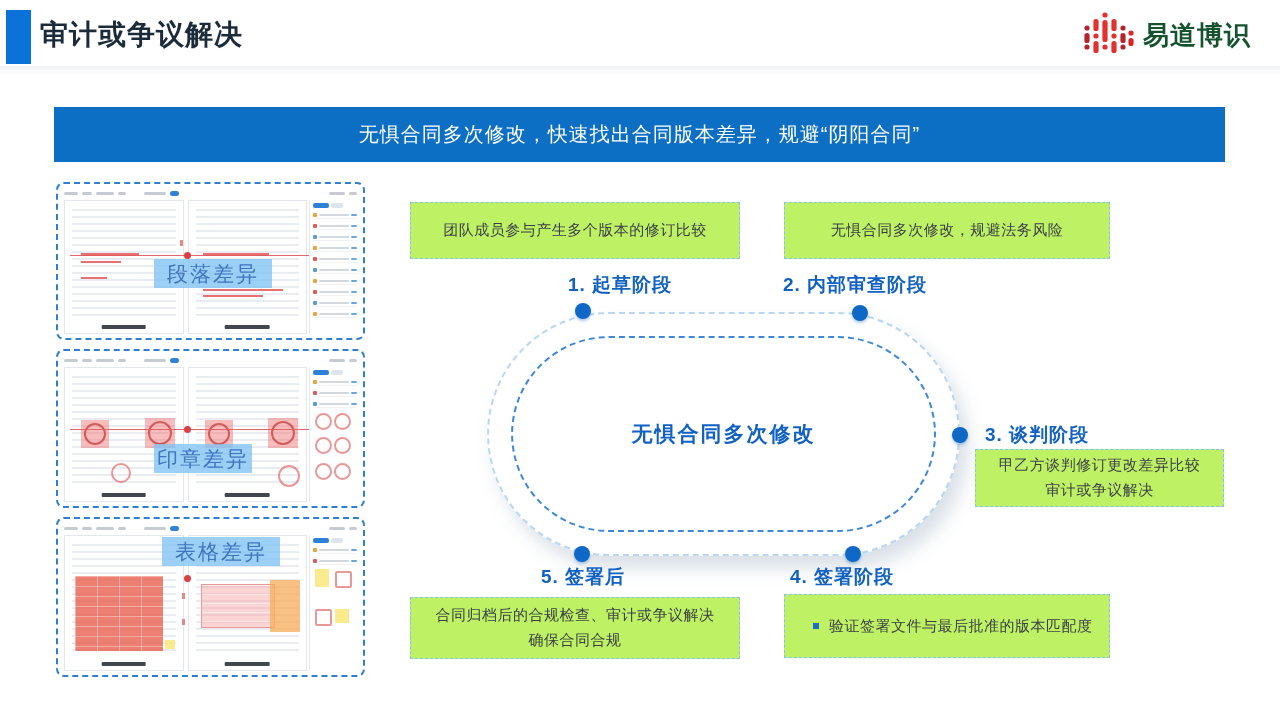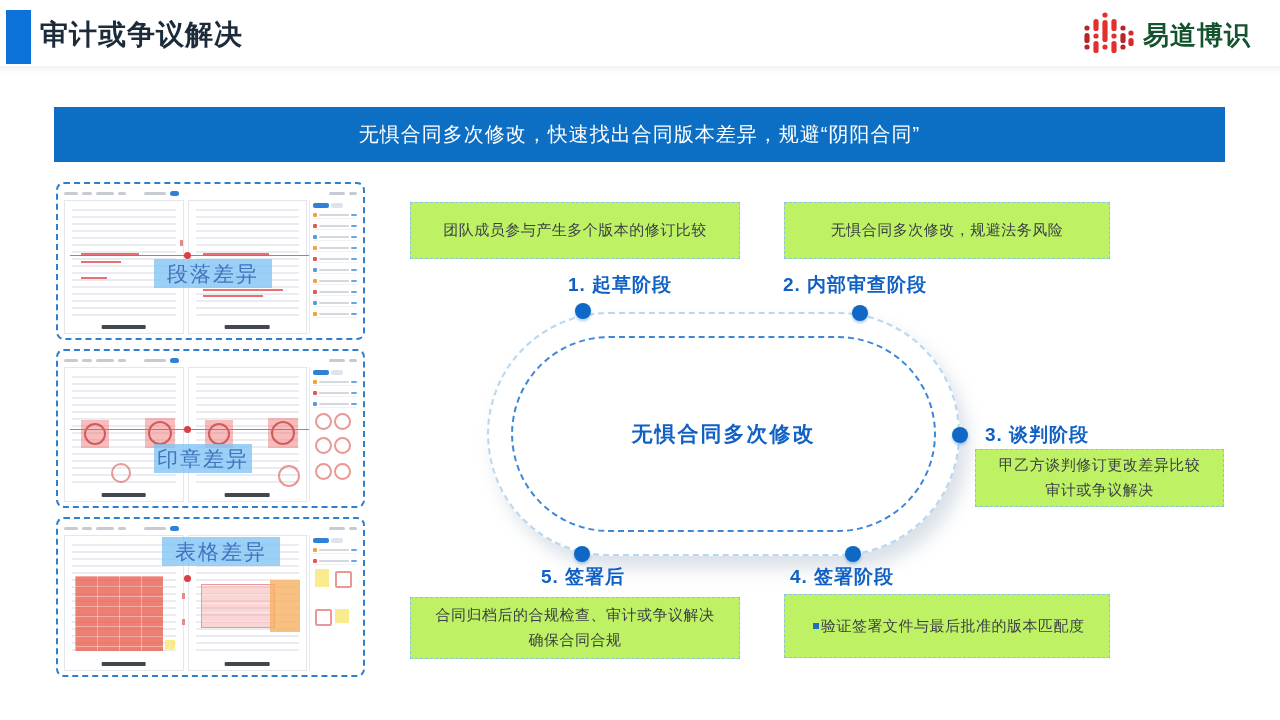--- a/index.html
+++ b/index.html
@@ -62,21 +62,21 @@
   .stadium-inner{position:absolute;left:22px;top:22px;right:22px;bottom:22px;border-radius:100px;
     border:2px dashed #3e86d6;}
   .center-label{position:relative;font-size:21px;font-weight:700;color:#1161c4;letter-spacing:2px;}
   .dot{position:absolute;width:16px;height:16px;border-radius:50%;background:#0f67c6;
     box-shadow:0 2px 3px rgba(16,103,198,.35);z-index:6;}
   .stage-title{position:absolute;font-size:19px;font-weight:700;color:#1161c4;letter-spacing:1px;}
   .note-box{position:absolute;background:#bef264;border:1px dashed #88c2ec;box-sizing:border-box;
     color:#3a3f45;font-size:15px;display:flex;flex-direction:column;align-items:center;justify-content:center;
     line-height:1.65;letter-spacing:.5px;}
   .note-box.bullets{align-items:flex-start;padding-left:28px;}
-  .bullet-row{display:flex;align-items:center;gap:2px;}
+  .bullet-row{display:flex;align-items:center;gap:10px;}
   .bullet-sq{width:6px;height:6px;background:#1e6fc0;flex:none;}
 </style>
 </head>
 <body>
 
 <div id="stage">
 
   <div class="accent-square"></div>
   <div class="page-title">审计或争议解决</div>
   <div class="hdr-divider"></div>

